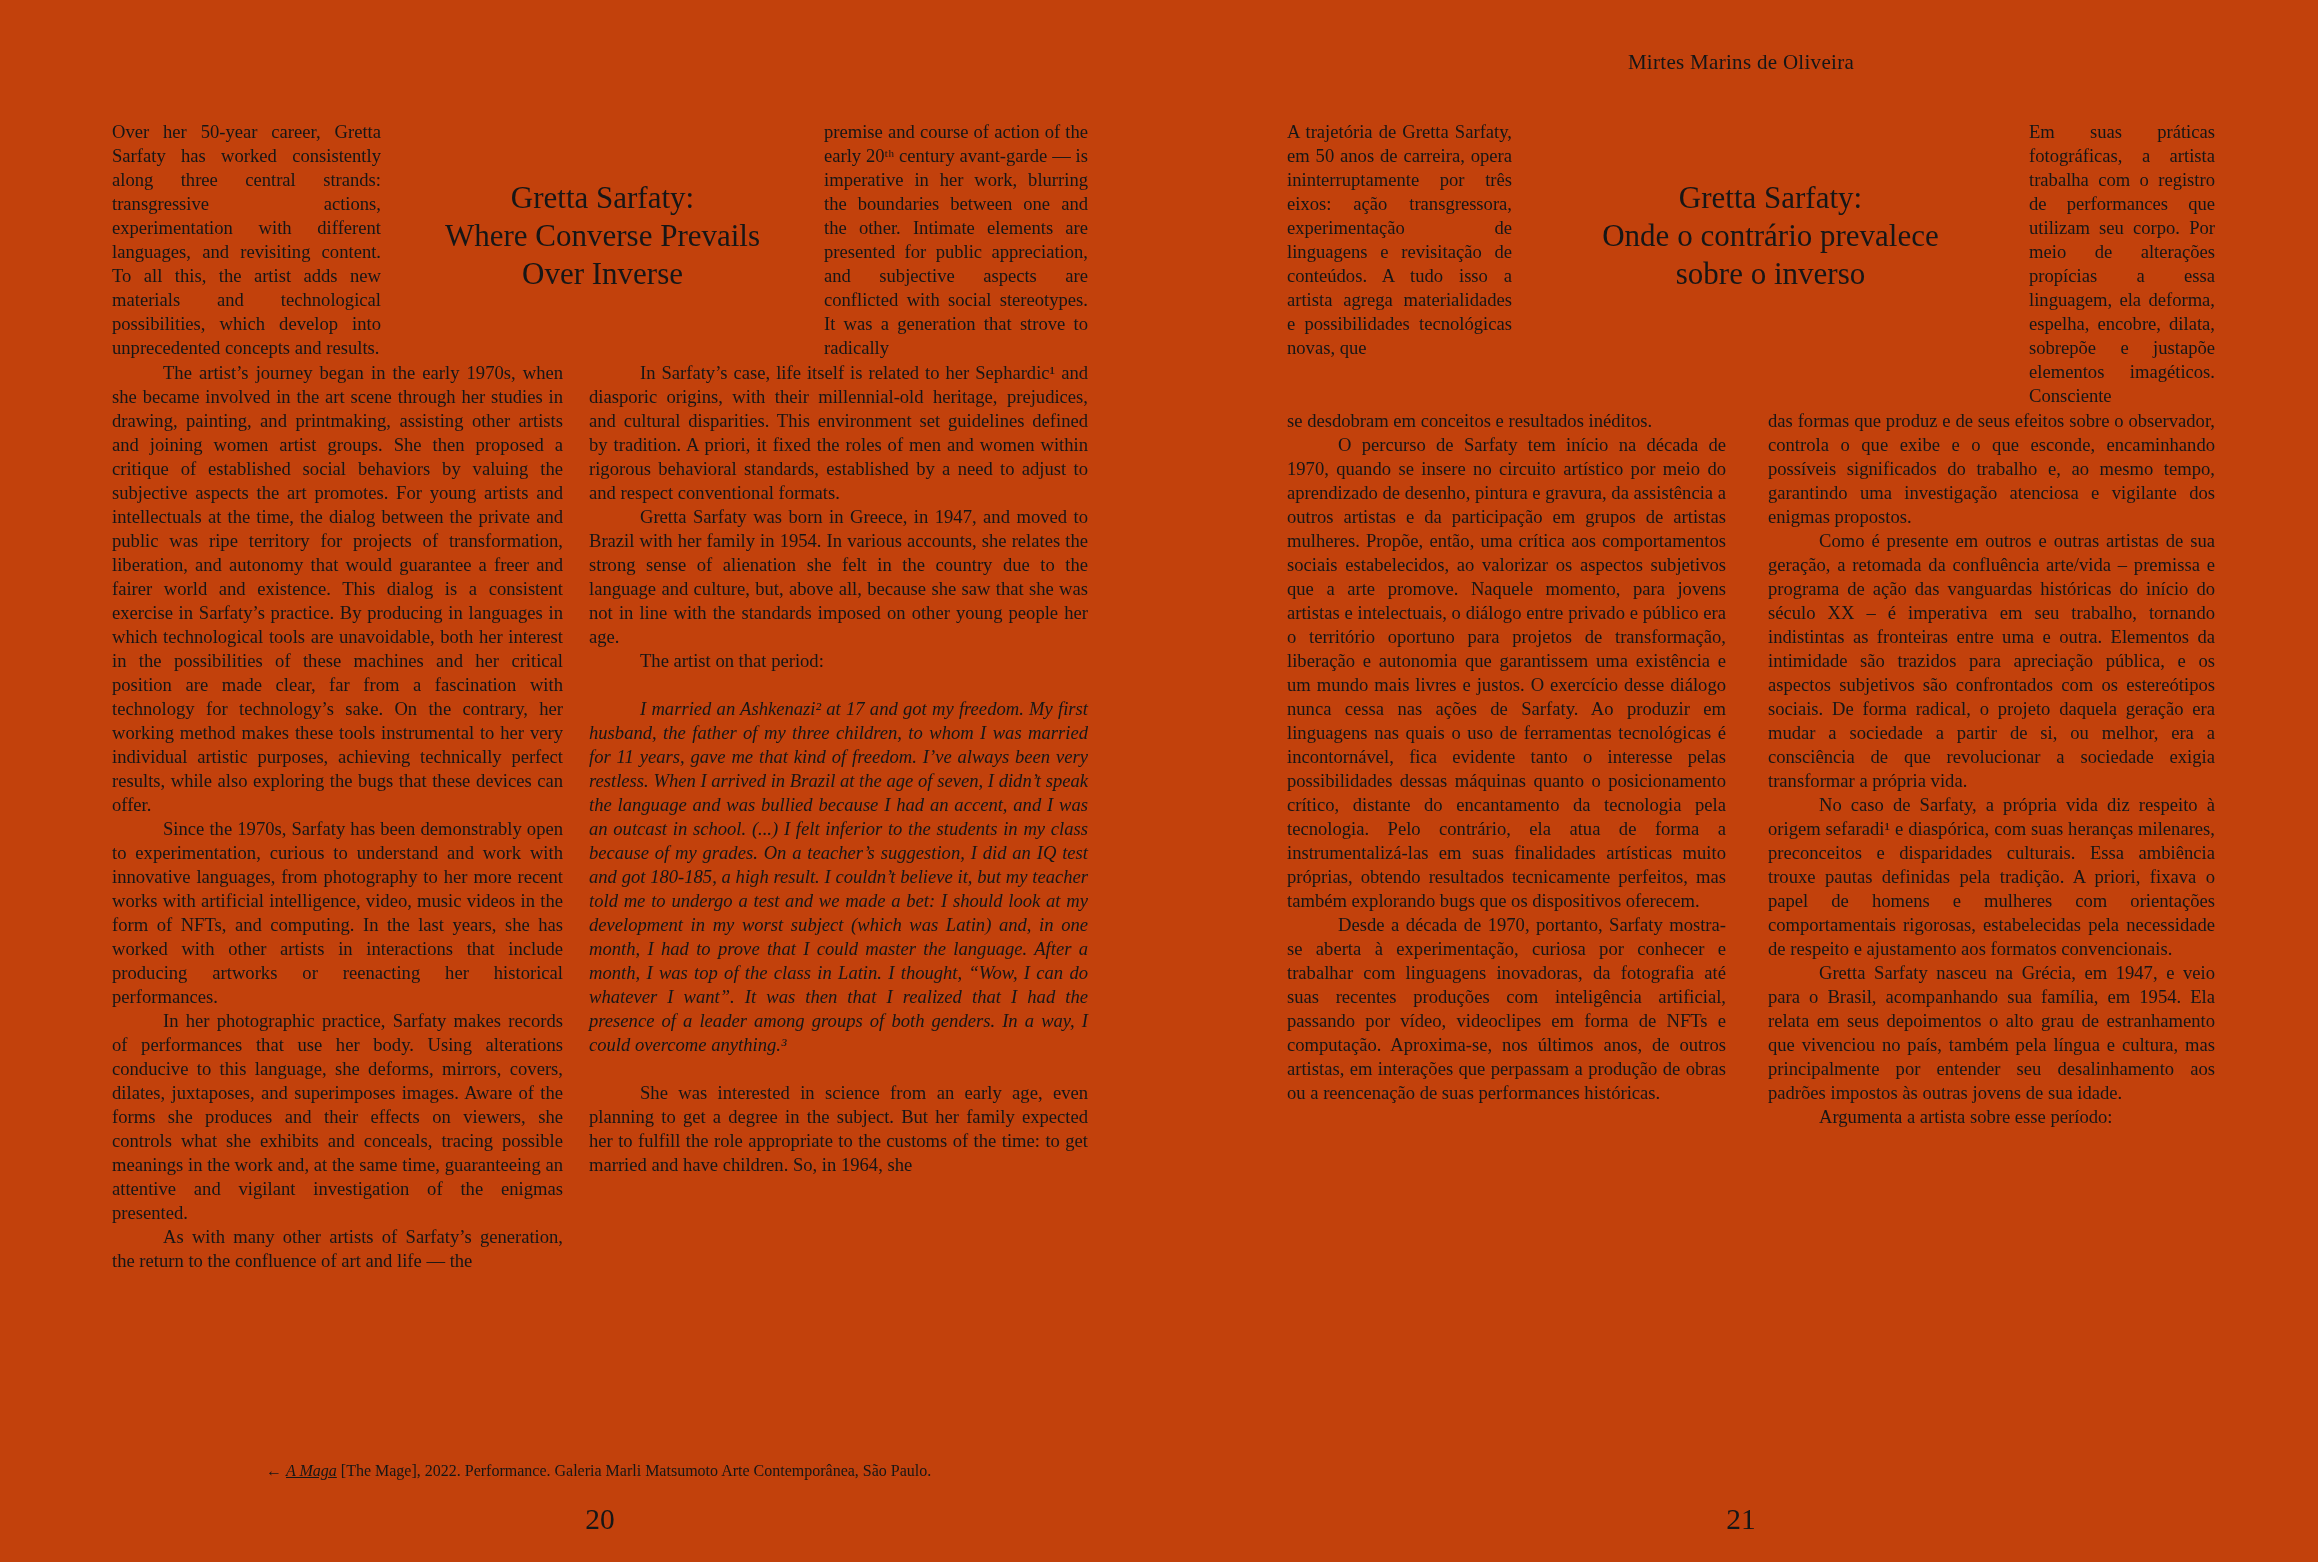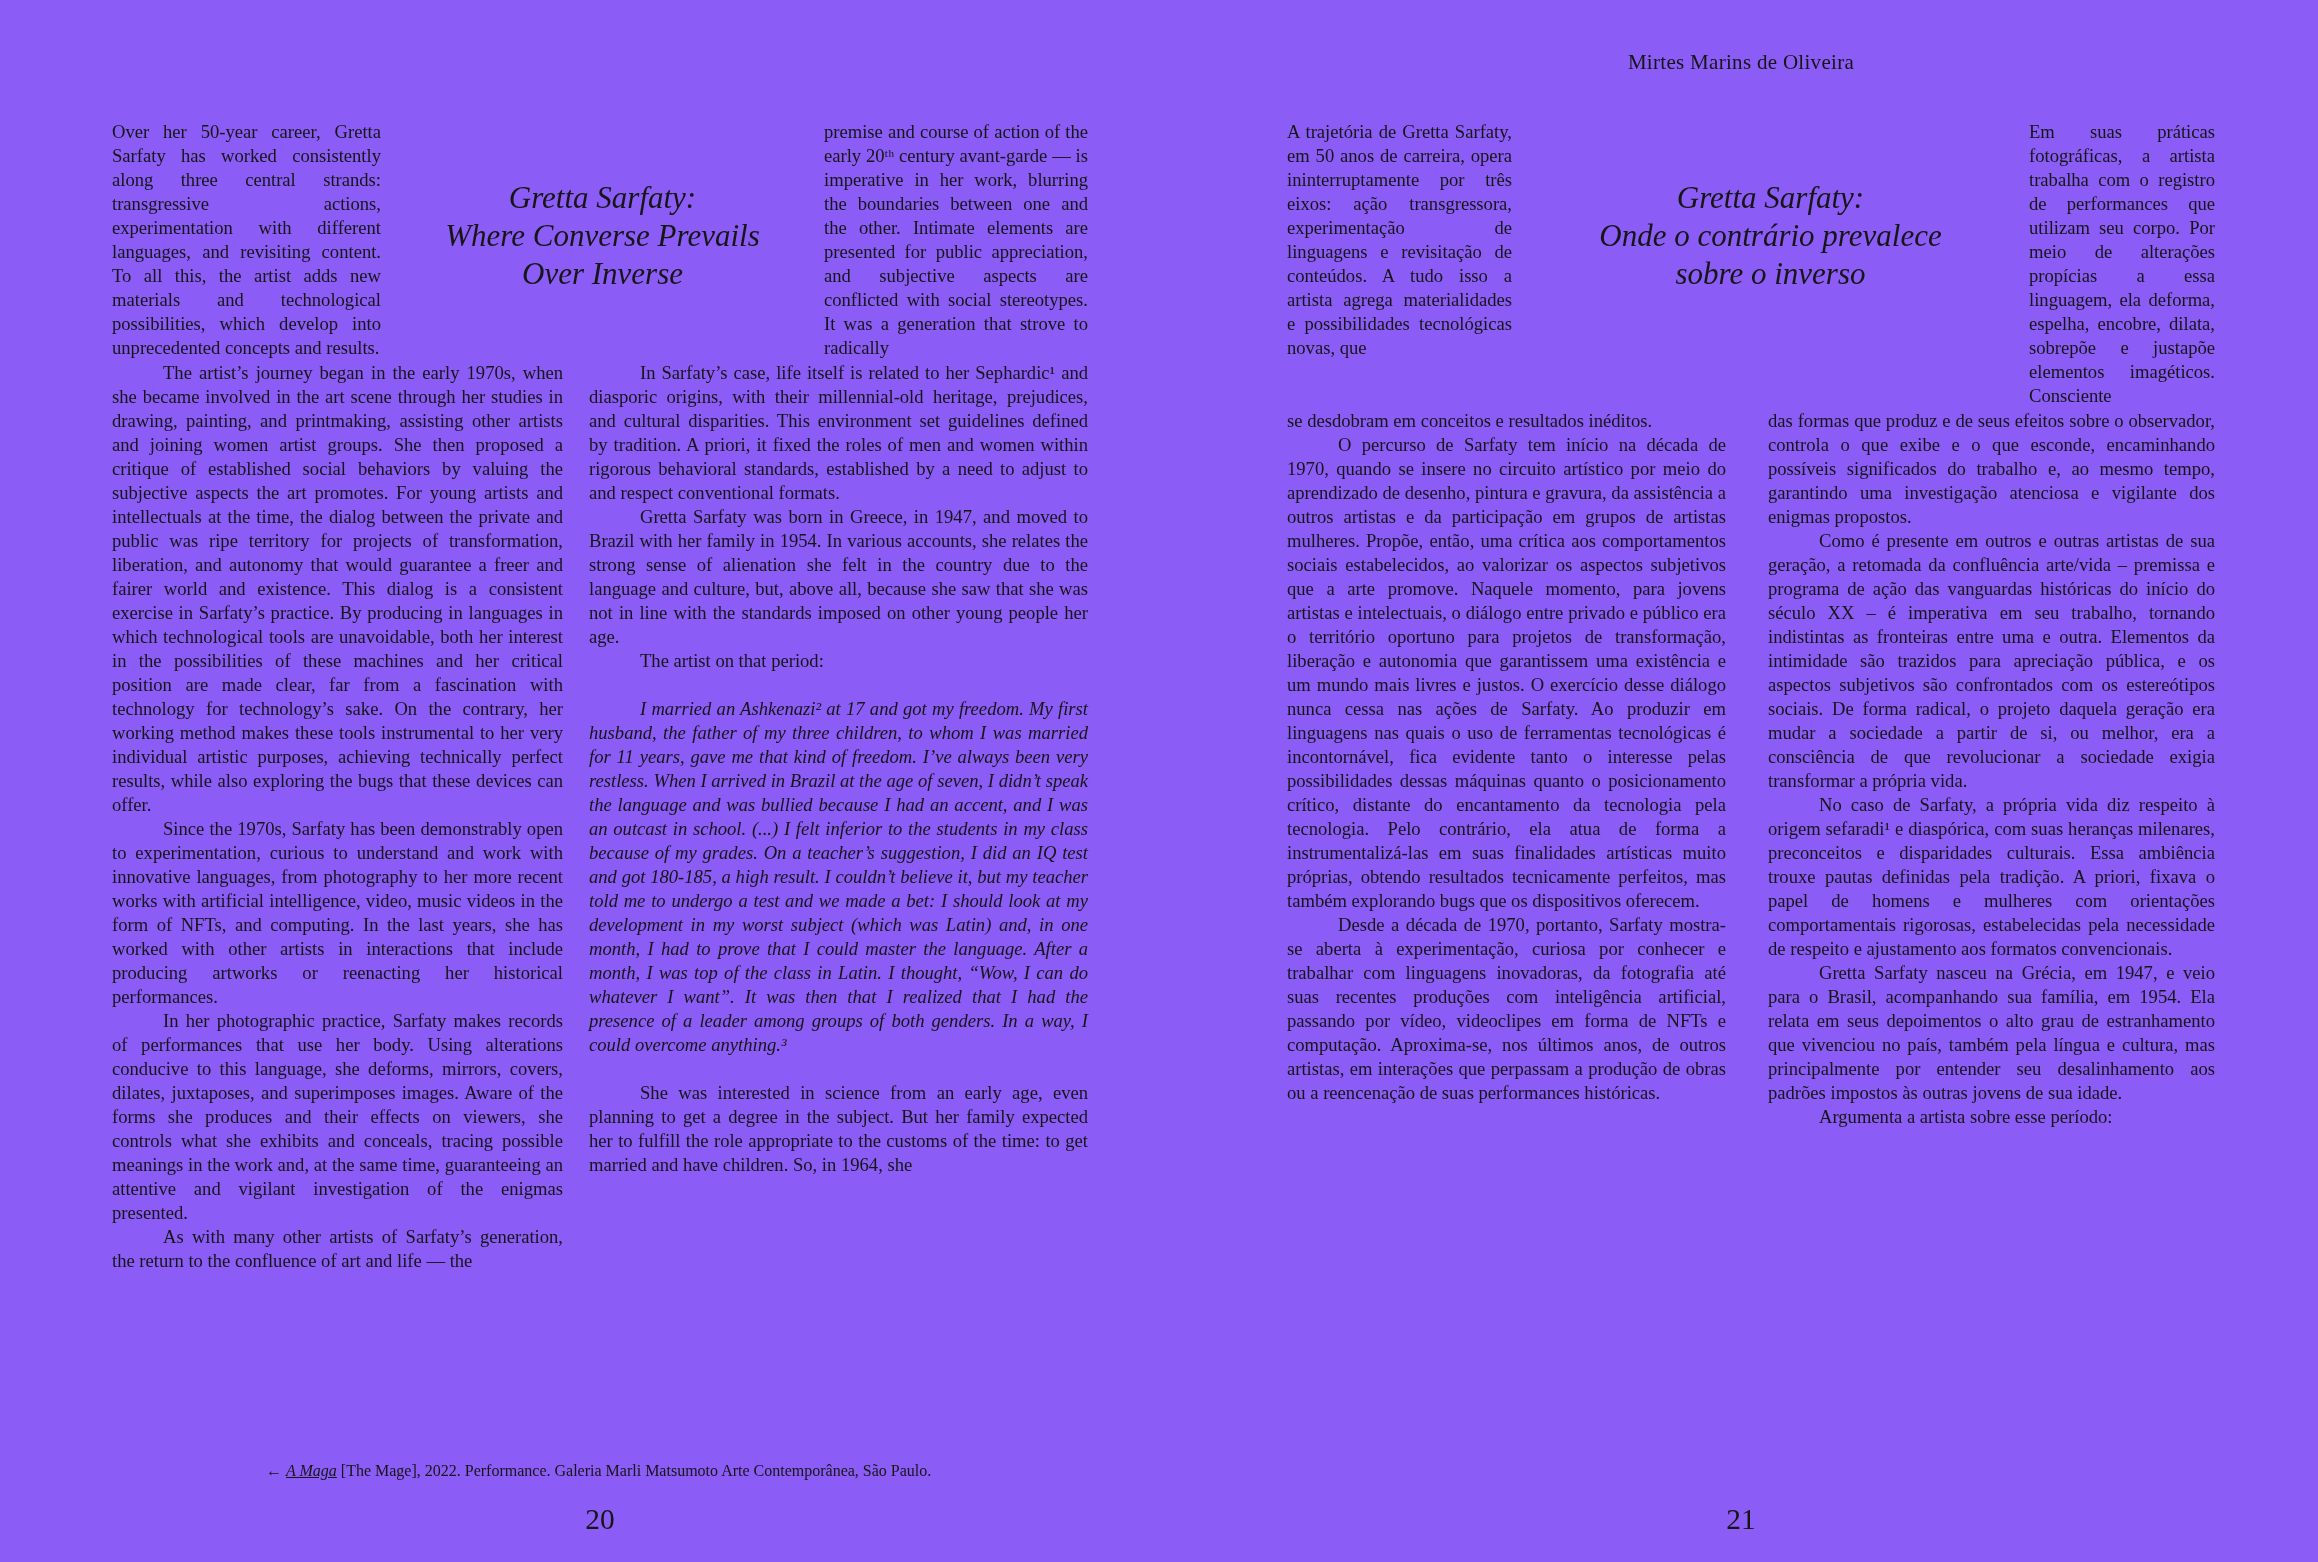--- a/index.html
+++ b/index.html
@@ -1,20 +1,20 @@
 <!DOCTYPE html>
 <html style="font-size:10.2px"><head>
 <meta charset="utf-8">
 <style>
   html, body { margin: 0; padding: 0; background: #ffffff; }
   .spread {
     position: relative;
     width: 2319px;
     height: 1563px;
-    background: #8b5cf6;
+    background: #c2410c;
     color: #161616;
     font-family: "Liberation Serif", "DejaVu Serif", serif;
     overflow: hidden;
   }
   .running-head {
     position: absolute;
     top: 50px;
     left: 1277px;
     width: 928px;
     text-align: center;
@@ -28,21 +28,20 @@
   .page-content.left  { left: 112px;  width: 976px; }
   .page-content.right { left: 1277px; width: 928px; margin-left: 10px; }
 
   .top-section { display: grid; }
   .top-section.en { grid-template-columns: 269px 1fr 264px; column-gap: 33px; }
   .top-section.pt { grid-template-columns: 225px 1fr 186px; column-gap: 45px; }
 
   .article-title {
     margin-top: 59px;
     text-align: center;
-    font-style: italic;
     font-size: 31px;
     line-height: 38px;
   }
 
   .narrow-col, .body-col {
     font-size: 18.6px;
     line-height: 24px;
     text-align: justify;
   }
 

